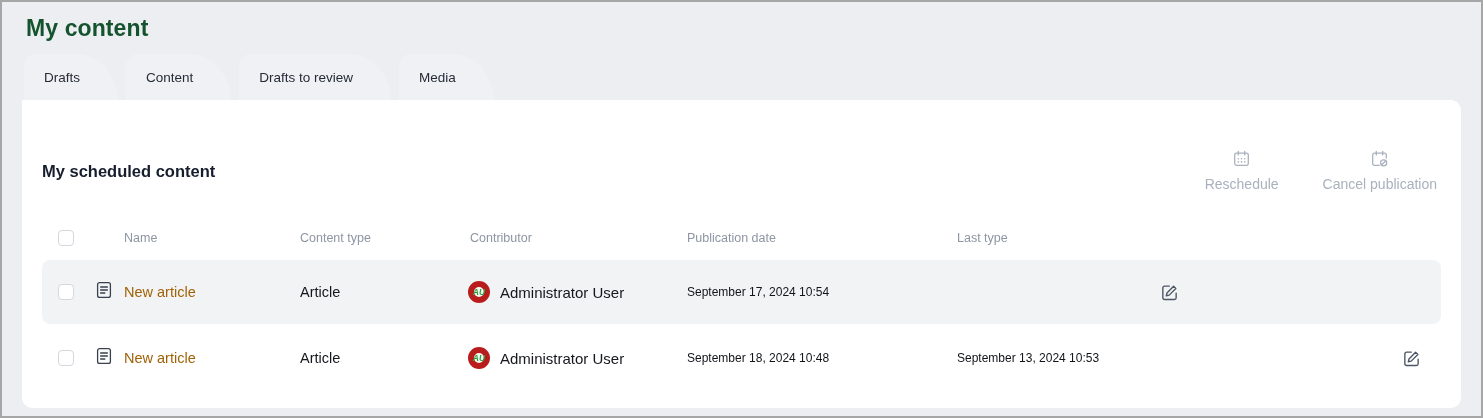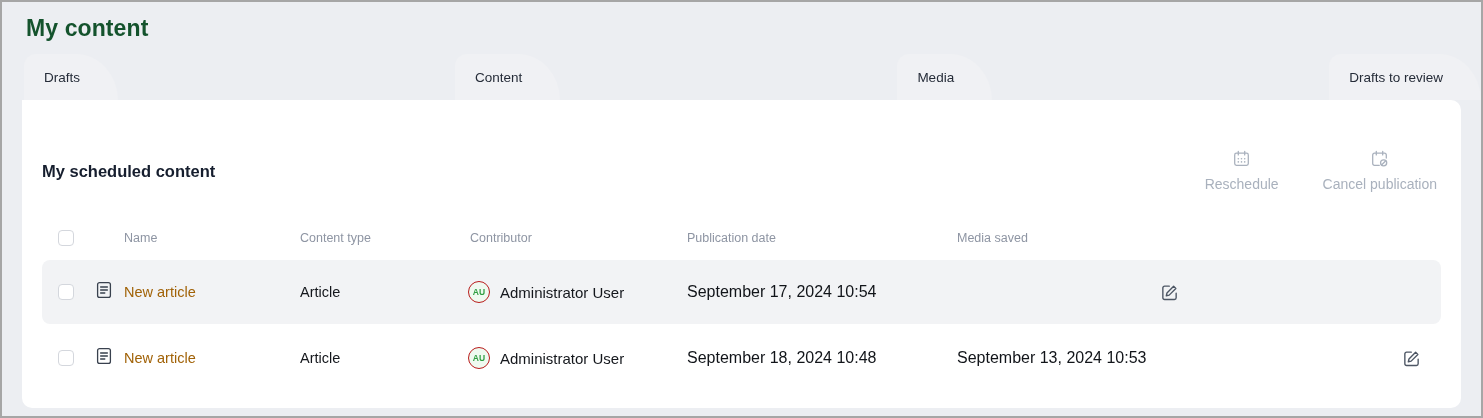--- a/index.html
+++ b/index.html
@@ -8,21 +8,21 @@
     font-family:"Liberation Sans", sans-serif;
     background:#eceef2;
     border:2px solid #a6a6a6;
     overflow:hidden;
     color:#15181d;
   }
   .page-header { padding:13px 0 0 24px; }
   .page-title { font-size:23px; font-weight:700; color:#14532d; letter-spacing:.1px; }
 
   
-  .tabs { display:flex; align-items:flex-end; margin:12px 0 0 22px; height:46px; gap:8px; position:relative;justify-content:space-between; }
+  .tabs { display:flex; align-items:flex-end; margin:12px 0 0 22px; height:46px; gap:8px; position:relative; }
   .tab {
     position:relative;
     height:46px;
     display:flex; align-items:center;
     padding:0 38px 0 20px;
     background:#f0f1f4;
     border-radius:12px 42px 0 0 / 12px 46px 0 0;
     font-size:13.5px; color:#252c38;
     cursor:pointer;
     white-space:nowrap;
@@ -72,51 +72,51 @@
     width:16px; height:16px;
     border:1px solid #d4d7dd; border-radius:4px;
     background:#fff; cursor:pointer; flex:0 0 auto;
   }
   .doc-icon { color:#39414e; display:block; }
   .cell-name { font-size:14.5px; font-weight:500; color:#a16207; }
   .cell-type { font-size:14.5px; color:#14171c; }
   .cell-contrib { display:flex; align-items:center; gap:10px; font-size:15px; color:#14171c; margin-left:-2px; }
   .avatar {
     width:22px; height:22px; border-radius:50%;
-    border:1px solid #b91c1c; background:#effaf0;
+    border:6px solid #b91c1c; background:#effaf0;
     color:#2f9e41; font-size:8.5px; font-weight:700;
     display:flex; align-items:center; justify-content:center;
-    letter-spacing:.2px; flex:0 0 auto;
-  }
-  .cell-date { font-size:16px; color:#111419; }
+    letter-spacing:.2px; flex:0 0 auto;font-style:italic;
+  }
+  .cell-date { font-size:12px; color:#111419; }
   .cell-edit { display:flex; justify-content:center; }
   .edit-btn { background:none; border:none; cursor:pointer; color:#4d5664; padding:4px; display:flex; }
 </style>
 </head>
 <body>
 
 <div class="page-header">
   <div class="page-title">My content</div>
 </div>
 
 <div class="tabs">
     <div class="tab">
     <span>Drafts</span>
 
   </div>
     <div class="tab">
     <span>Content</span>
 
   </div>
     <div class="tab">
+    <span>Drafts to review</span>
+
+  </div>
+    <div class="tab">
     <span>Media</span>
-
-  </div>
-    <div class="tab">
-    <span>Drafts to review</span>
 
   </div>
   </div>
 
 <div class="panel">
   <div class="panel-toolbar">
     <div class="panel-title">My scheduled content</div>
     <div class="toolbar-actions">
       <button class="action-btn" disabled="">
         <span>
@@ -153,21 +153,21 @@
 
   <div class="table">
     <div class="trow thead">
       <div class="cell-check">
         <input type="checkbox" class="checkbox" style="">
       </div>
       <div>Name</div>
       <div>Content type</div>
       <div>Contributor</div>
       <div>Publication date</div>
-      <div>Media saved</div>
+      <div>Last type</div>
       <div></div>
     </div>
     <div class="rows">
         <div class="trow">
     <div class="cell-check">
       <input type="checkbox" class="checkbox" style="">
       <span class="doc-icon">
         <svg width="20" height="20" viewBox="0 0 20 20" fill="none" stroke="currentColor" stroke-width="1.3" stroke-linecap="round">
           <rect x="3.6" y="2.6" width="12.8" height="14.8" rx="2"></rect>
           <line x1="6.6" y1="7" x2="13.4" y2="7"></line>

